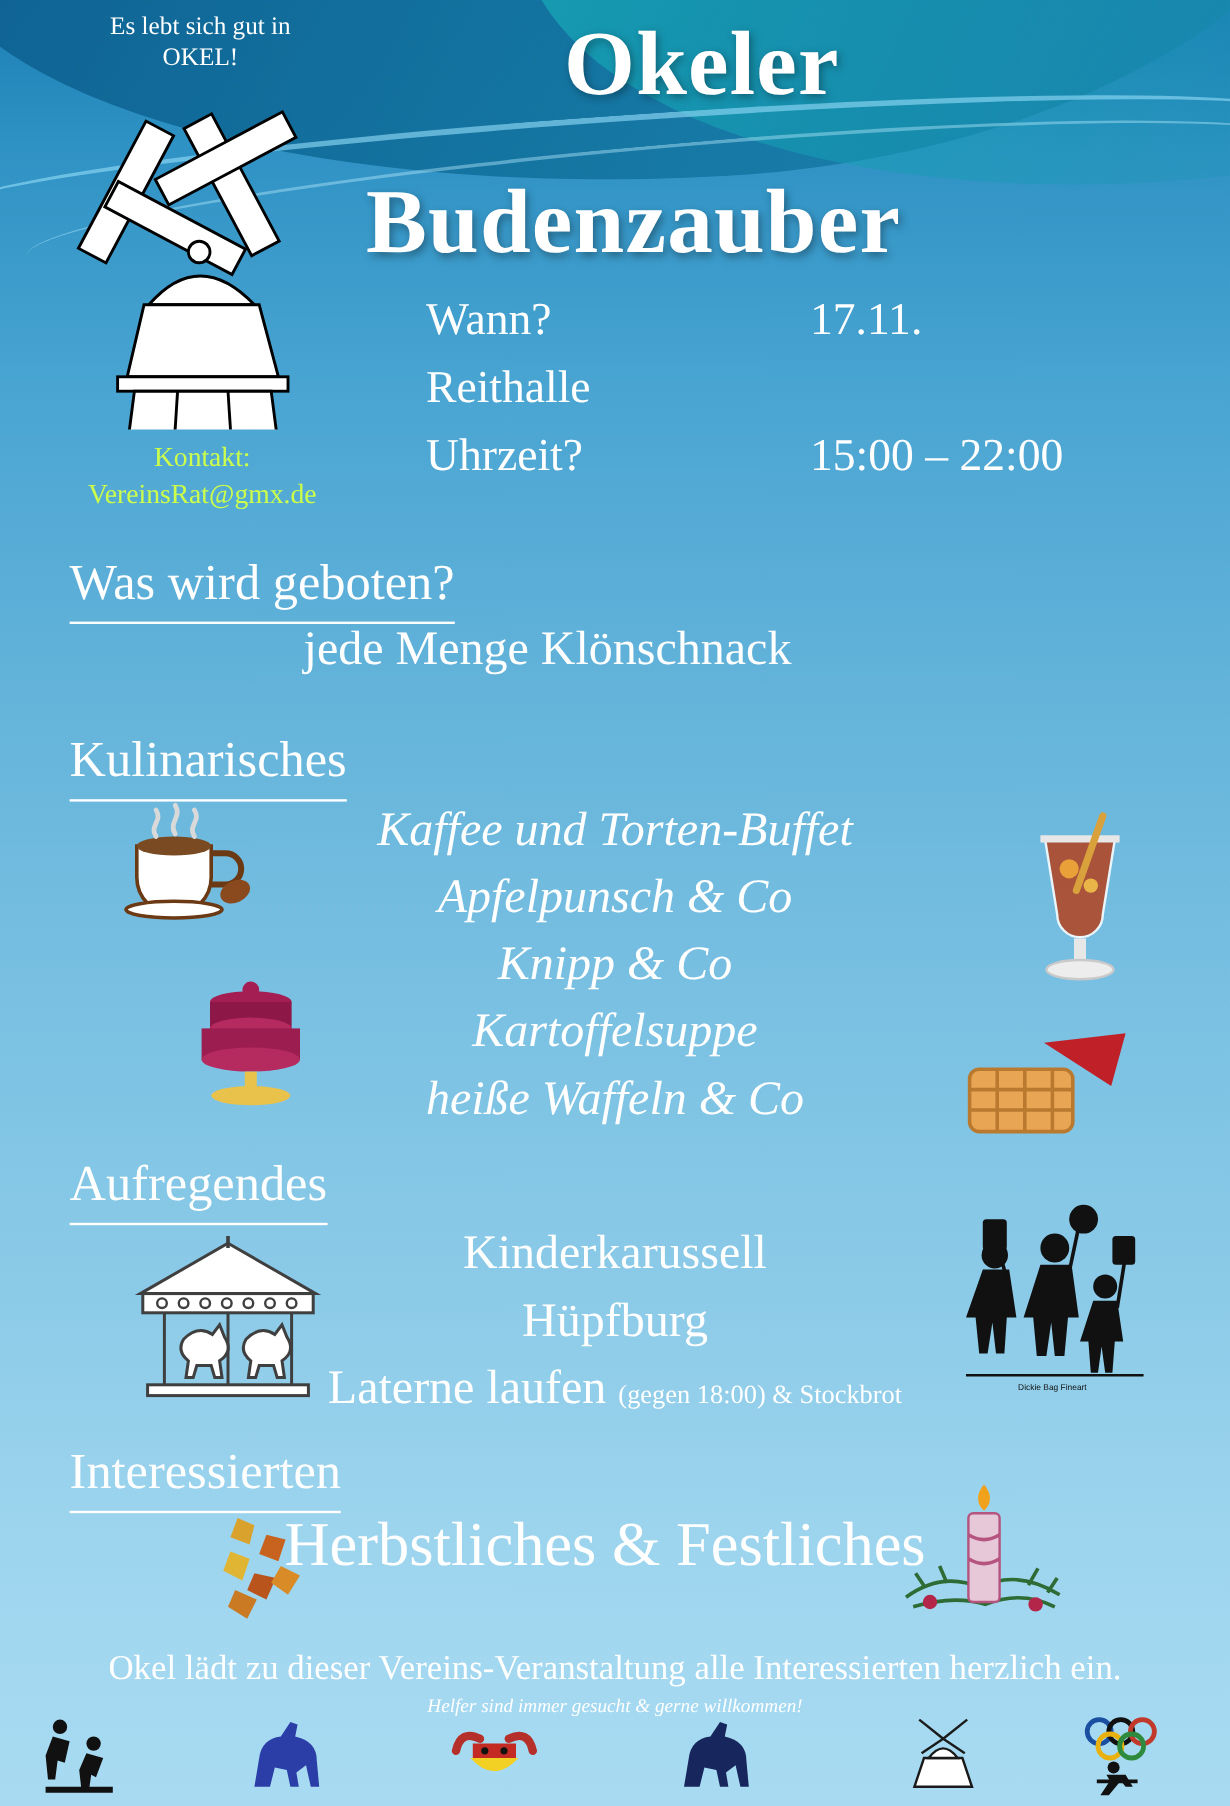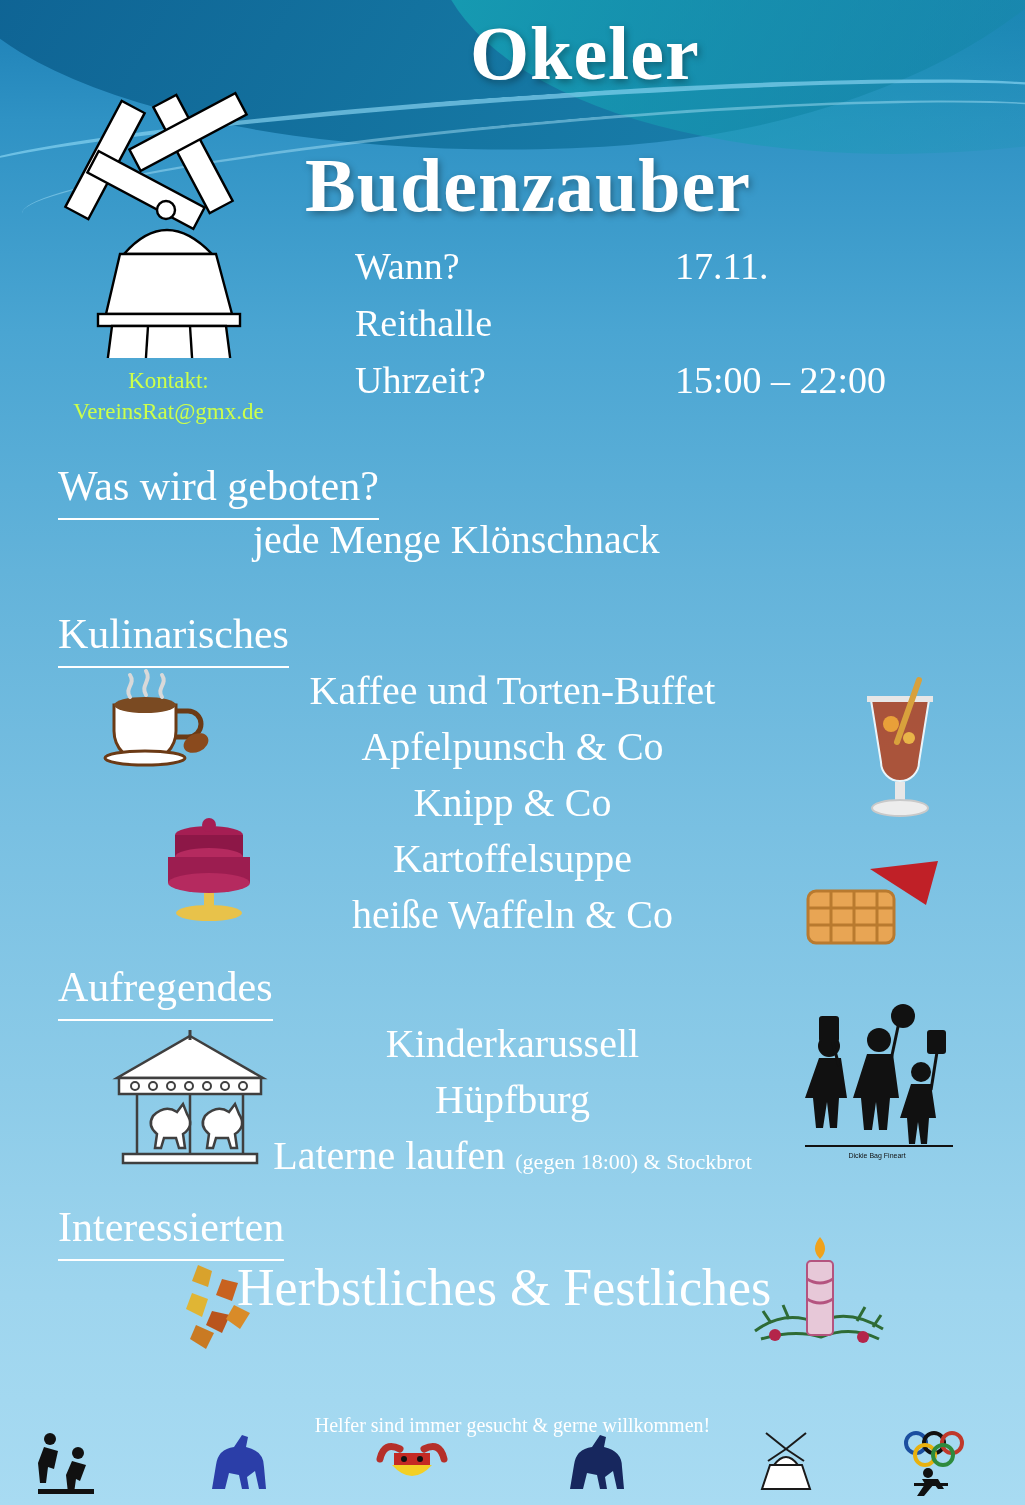--- a/index.html
+++ b/index.html
@@ -162,21 +162,21 @@
   .kul-list {
     position: absolute;
     top: 663px;
     left: 0;
     width: 1025px;
     text-align: center;
     color: #fff;
     font-size: 40px;
     line-height: 1.40;
   }
-  .kul-list div { white-space: nowrap; }
+  .kul-list div { white-space: nowrap; font-style: italic; }
 
   #head-aufregendes { top: 963px; left: 58px; }
   .auf-list {
     position: absolute;
     top: 1016px;
     left: 0;
     width: 1025px;
     text-align: center;
     color: #fff;
     font-size: 40px;
@@ -200,21 +200,22 @@
     color: #ffffff;
     font-size: 29px;
   }
   .footer-sub {
     position: absolute;
     top: 1414px;
     left: 0;
     width: 1025px;
     text-align: center;
     color: #ffffff;
-    font-size: 20px;
+    font-size: 16px;
+    font-style: italic;
   }
   .footer-icons {
     position: absolute;
     bottom: 6px;
     left: 0;
     width: 1025px;
     height: 74px;
   }
   .footer-icons .ficon {
     position: absolute;
@@ -238,20 +239,21 @@
 </head>
 <body>
 
 <div class="poster">
 
   <div class="swoosh-dark"></div>
   <div class="swoosh-teal"></div>
   <div class="swoosh-line"></div>
   <div class="swoosh-line2"></div>
 
+  <div class="tagline">Es lebt sich gut in OKEL!</div>
 
   <div class="windmill">
     <svg viewBox="0 0 215 300" width="215" height="300" aria-hidden="true">
       <g stroke="#000" stroke-width="2.4" fill="#ffffff">
 
         <g>
           <rect x="30" y="42" width="26" height="120" transform="rotate(28 43 102)"></rect>
           <rect x="118" y="36" width="26" height="120" transform="rotate(-28 131 96)"></rect>
           <rect x="24" y="120" width="120" height="24" transform="rotate(28 84 132)"></rect>
           <rect x="66" y="62" width="120" height="24" transform="rotate(-28 126 74)"></rect>
@@ -443,20 +445,21 @@
       </g>
       <rect x="62" y="26" width="26" height="74" rx="4" fill="#e7c8d8" stroke="#b4547f" stroke-width="2"></rect>
       <path d="M62 44 q13 8 26 0" stroke="#b4547f" stroke-width="3" fill="none"></path>
       <path d="M62 64 q13 8 26 0" stroke="#b4547f" stroke-width="3" fill="none"></path>
       <path d="M75 2 q10 12 0 22 q-10 -10 0 -22 z" fill="#f0a21c"></path>
       <circle cx="30" cy="100" r="6" fill="#b4254a"></circle>
       <circle cx="118" cy="102" r="6" fill="#b4254a"></circle>
     </svg>
   </div>
 
+  <div class="footer-main">Okel lädt zu dieser Vereins-Veranstaltung alle Interessierten herzlich ein.</div>
   <div class="footer-sub">Helfer sind immer gesucht &amp; gerne willkommen!</div>
 
   <div class="footer-icons">
     <div class="ficon" style="left:20px;">
       <svg viewBox="0 0 92 70" width="92" height="70" aria-hidden="true">
         <g fill="#111">
           <circle cx="30" cy="12" r="6"></circle>
           <path d="M24 20 l14 4 -4 18 -6 -2 -2 16 h-6 l-2 -20 z"></path>
           <circle cx="58" cy="26" r="6"></circle>
           <path d="M52 34 l14 4 -6 16 -4 -2 -2 14 h-6 l-2 -18 z"></path>

